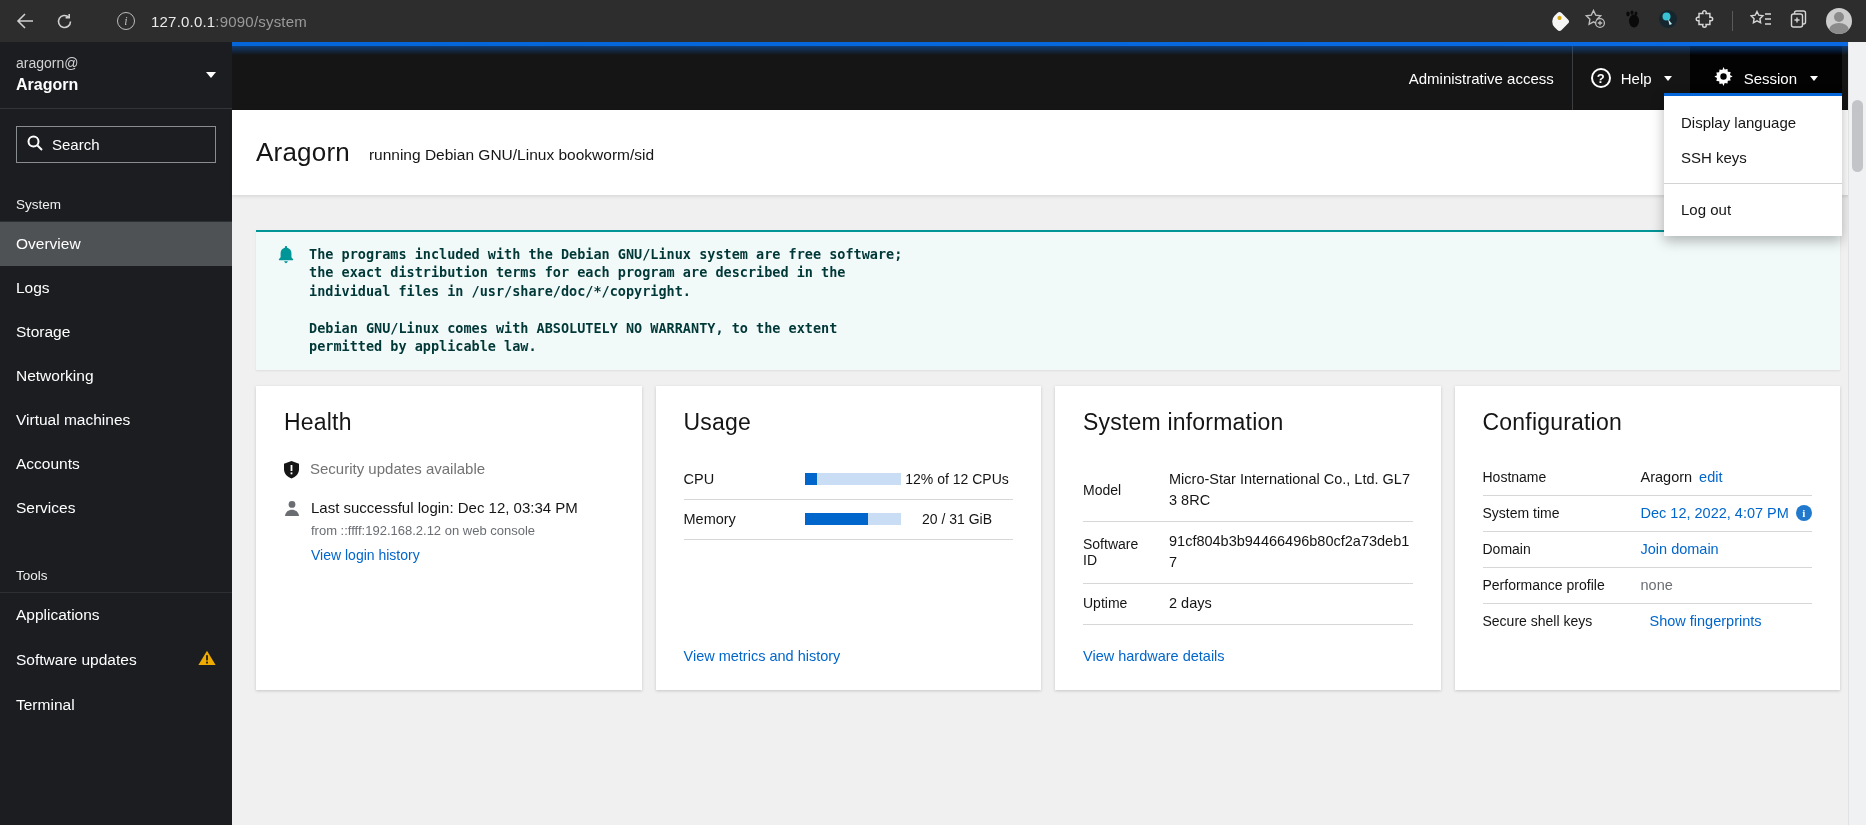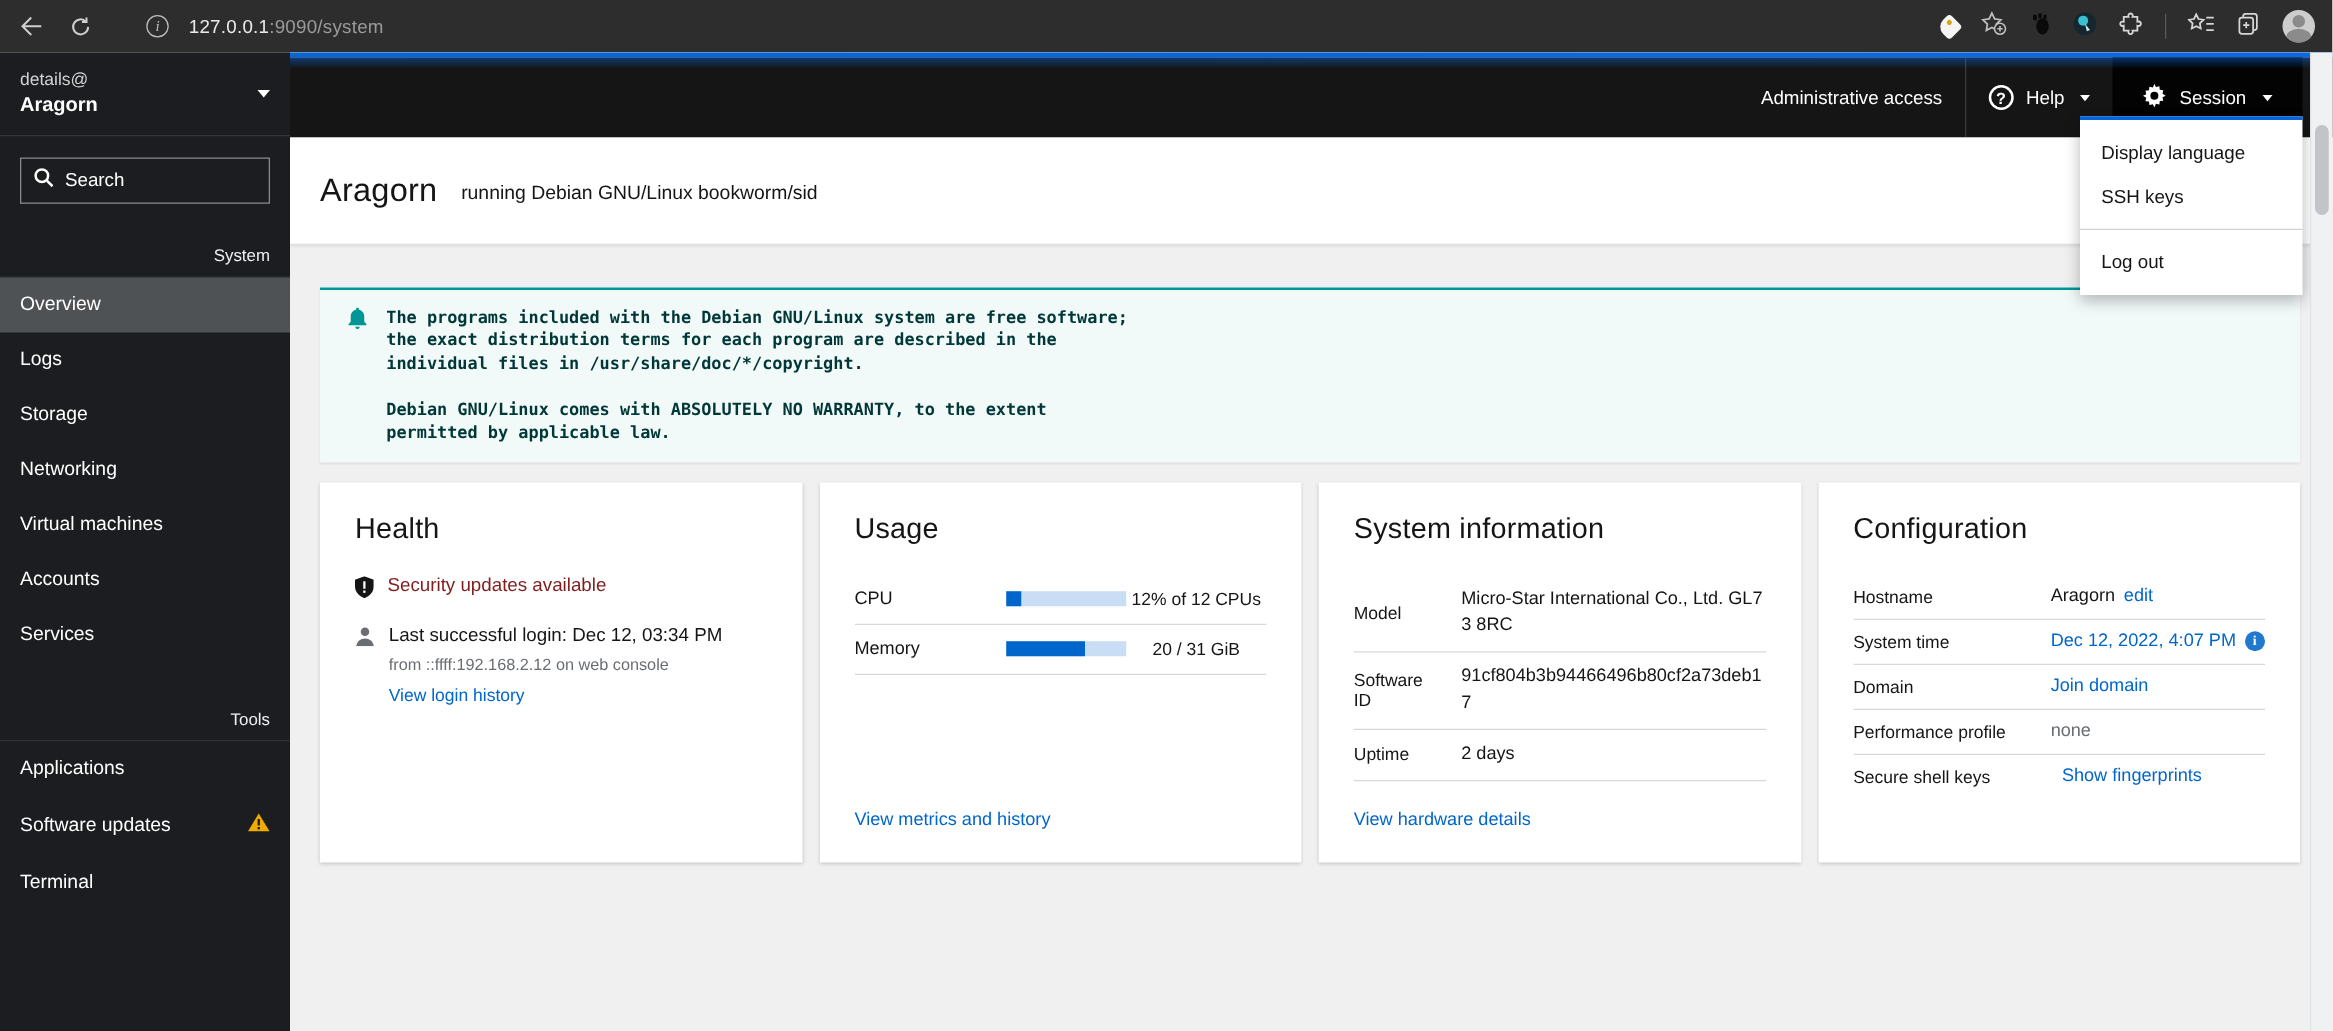--- a/index.html
+++ b/index.html
@@ -30,21 +30,21 @@
   .host-block { display:flex; align-items:center; padding:11px 16px 12px; border-bottom:1px solid #32353a; cursor:pointer; }
   .host-texts { flex:1; line-height:1.45; }
   .host-user { font-size:14px; color:#d2d2d2; }
   .host-name { font-size:16px; font-weight:bold; color:#fff; }
   .caret { width:0; height:0; border-left:5px solid transparent; border-right:5px solid transparent; border-top:6px solid currentColor; display:inline-block; }
   .search-box { margin:17px 16px 14px; border:1px solid #8a8d90; height:37px; display:flex; align-items:center; padding:0 10px; gap:9px;justify-content:space-between; }
   .search-box input { background:transparent; border:none; outline:none; color:#fff; font-size:15px; width:100%; font-family:"Liberation Sans",sans-serif; }
   .search-box input::placeholder { color:#fff; opacity:1; }
   .nav { padding-top:12px; }
   .nav-section + .nav-section { margin-top:30px; }
-  .section-label { font-size:13.5px; color:#f0f0f0; padding:8px 16px 9px;text-align:right; }
+  .section-label { font-size:13.5px; color:#f0f0f0; padding:8px 16px 9px; }
   .nav-list { border-top:1px solid #2c2f34; list-style:none; }
   .nav-item { display:flex; align-items:center; padding:13px 16px; font-size:15.5px; color:#fff; cursor:pointer; }
   .nav-item.selected { background:#4f5255; }
   .warn-icon { margin-left:auto; }
 
   
   .main { flex:1; position:relative; display:flex; flex-direction:column; background:#f0f0f0; }
   .bluebar { height:4px; background:linear-gradient(90deg,#0466d8,#0a6ae4); }
   .masthead { height:64px; background:#151515; display:flex; align-items:stretch; justify-content:flex-end; padding-right:24px; position:relative; }
   .masthead::before { content:""; position:absolute; left:0; right:0; top:0; height:9px; background:linear-gradient(rgba(10,106,228,.45),rgba(10,106,228,0)); pointer-events:none; }
@@ -71,21 +71,21 @@
   .alert pre { font-family:"DejaVu Sans Mono", monospace; font-size:13.5px; line-height:1.37; color:#003737; font-weight:bold; white-space:pre; }
 
   .cards { display:grid; grid-template-columns:repeat(4,1fr); gap:14px; margin-top:16px; height:304px; }
   .card { background:#fff; box-shadow:0 1px 3px rgba(3,3,3,.18); padding:23px 28px 26px; display:flex; flex-direction:column; }
   .card-title { font-size:23px; font-weight:500; color:#151515; margin-bottom:24px; letter-spacing:.2px; }
   .card-link { color:#0066cc; font-size:14.5px; text-decoration:none; margin-top:auto; cursor:pointer; }
 
   
   .h-row { display:flex; gap:11px; margin-bottom:16px; }
   .h-icon { flex-shrink:0; padding-top:1px; }
-  .h-link { color:#7f1d1d; font-size:15px; text-decoration:none; cursor:pointer; }
+  .h-link { color:#737373; font-size:15px; text-decoration:none; cursor:pointer; }
   .h-main { font-size:15px; color:#151515; }
   .h-sub { font-size:13px; color:#6a6e73; margin-top:7px; }
   .h-sublink { display:inline-block; color:#0066cc; font-size:14px; margin-top:9px; text-decoration:none; cursor:pointer; }
 
   
   .u-row { display:flex; align-items:center; height:40px; border-bottom:1px solid #d7d7d7; }
   .u-label { font-size:14.5px; color:#151515; width:37%; }
   .u-bar { flex:1; height:12px; background:#c9ddf4; position:relative; }
   .u-fill { height:100%; background:#0066cc; width:0; }
   .u-val { width:112px; text-align:center; font-size:14px; color:#151515; white-space:nowrap; }
@@ -174,21 +174,21 @@
     </span>
     <span class="avatar"></span>
   </div>
 </div>
 
 <div class="app">
 
   <aside class="sidebar">
     <div class="host-block">
       <div class="host-texts">
-        <div class="host-user">details@</div>
+        <div class="host-user">aragorn@</div>
         <div class="host-name">Aragorn</div>
       </div>
       <span class="caret"></span>
     </div>
     <div class="search-box">
       <span>
         <svg width="16" height="16" viewBox="0 0 16 16">
             <circle cx="6.5" cy="6.5" r="5" stroke="#fff" stroke-width="2" fill="none"></circle>
             <path d="M10.5 10.5L15 15" stroke="#fff" stroke-width="2"></path>
           </svg>

